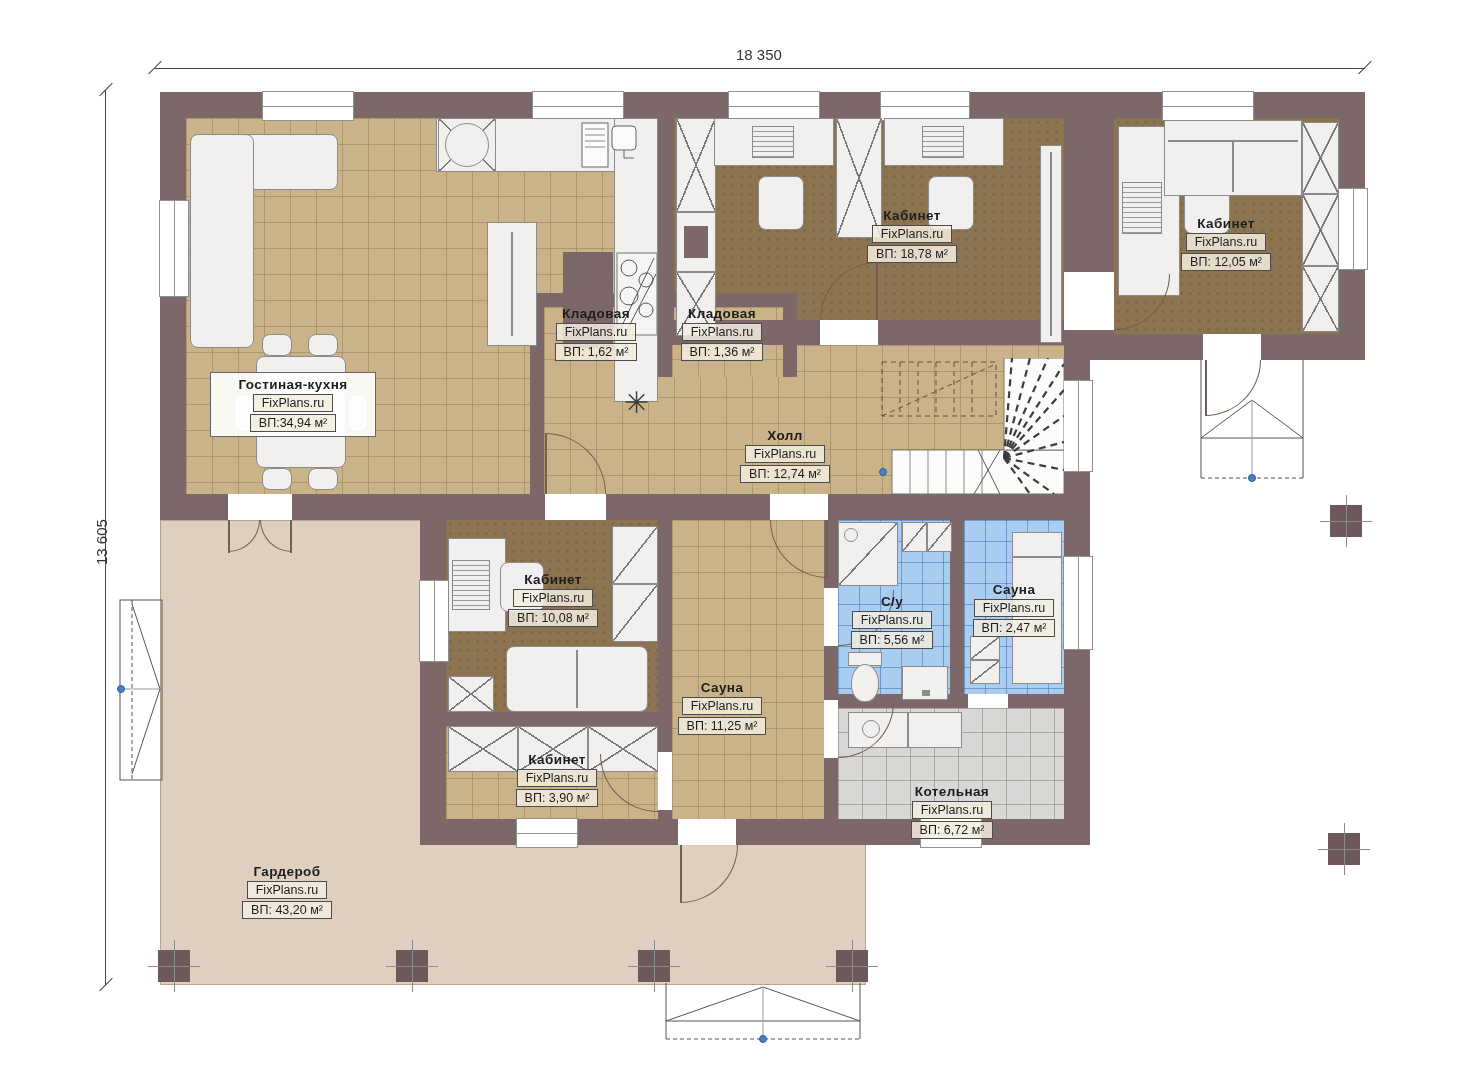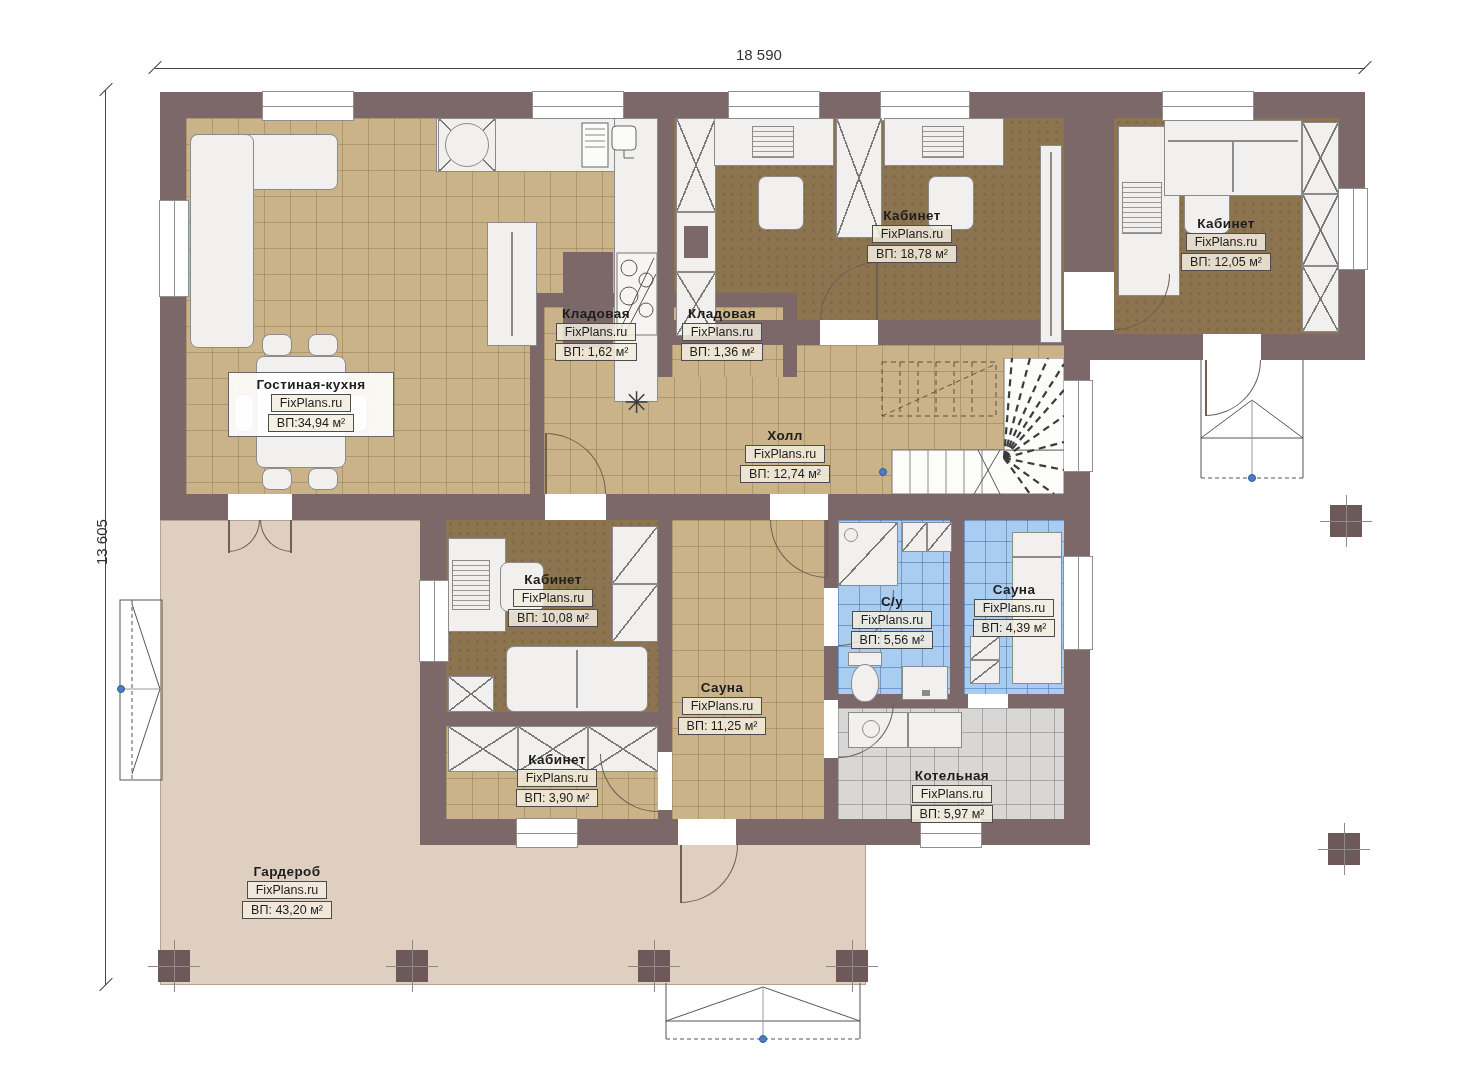--- a/index.html
+++ b/index.html
@@ -41,21 +41,21 @@
   .snow{position:absolute;color:#3c3c3c;font-size:30px;line-height:1;z-index:11}
 </style>
 </head>
 <body>
 
 <div class="plan">
 
   <div class="dimline" style="left:155px;top:68px;width:1210px"></div>
   <div class="tick" style="left:146px;top:67px"></div>
   <div class="tick" style="left:1356px;top:67px"></div>
-  <span class="dimtxt" style="left:736px;top:46px">18 590</span>
+  <span class="dimtxt" style="left:736px;top:46px">18 350</span>
 
   <div class="dimlinev" style="left:105px;top:90px;height:895px"></div>
   <div class="tick" style="left:97px;top:89px"></div>
   <div class="tick" style="left:97px;top:984px"></div>
   <span class="dimtxt" style="left:93px;top:565px;transform:rotate(-90deg);transform-origin:left top">13 605</span>
 
   <div class="floor terr" style="left:160px;top:520px;width:706px;height:465px"></div>
 
   <div class="floor tan" style="left:186px;top:118px;width:472px;height:376px"></div>
   <div class="floor brown" style="left:674px;top:118px;width:390px;height:202px"></div>
@@ -292,21 +292,21 @@
     <circle cx="5" cy="91" r="3.5" fill="#4a7fc4" stroke="#2d5c9e"></circle>
   </svg>
 
   <div class="col" style="left:158px;top:950px"></div>
   <div class="col" style="left:396px;top:950px"></div>
   <div class="col" style="left:638px;top:950px"></div>
   <div class="col" style="left:836px;top:950px"></div>
   <div class="col" style="left:1330px;top:505px"></div>
   <div class="col" style="left:1328px;top:833px"></div>
 
-  <div class="rlabel boxed" style="left:228px;top:372px;width:150px">
+  <div class="rlabel boxed" style="left:210px;top:372px;width:150px">
     <div class="rname">Гостиная-кухня</div>
     <div class="rbox">FixPlans.ru</div>
     <div class="rbox">ВП:34,94 м²</div>
   </div>
   <div class="rlabel" style="left:536px;top:306px;width:120px">
     <div class="rname">Кладовая</div>
     <div class="rbox">FixPlans.ru</div>
     <div class="rbox">ВП: 1,62 м²</div>
   </div>
   <div class="rlabel" style="left:662px;top:306px;width:120px">
@@ -335,36 +335,36 @@
     <div class="rbox">ВП: 10,08 м²</div>
   </div>
   <div class="rlabel" style="left:832px;top:594px;width:120px">
     <div class="rname">С/у</div>
     <div class="rbox">FixPlans.ru</div>
     <div class="rbox">ВП: 5,56 м²</div>
   </div>
   <div class="rlabel" style="left:954px;top:582px;width:120px">
     <div class="rname">Сауна</div>
     <div class="rbox">FixPlans.ru</div>
-    <div class="rbox">ВП: 4,39 м²</div>
+    <div class="rbox">ВП: 2,47 м²</div>
   </div>
   <div class="rlabel" style="left:657px;top:680px;width:130px">
     <div class="rname">Сауна</div>
     <div class="rbox">FixPlans.ru</div>
     <div class="rbox">ВП: 11,25 м²</div>
   </div>
   <div class="rlabel" style="left:492px;top:752px;width:130px">
     <div class="rname">Кабинет</div>
     <div class="rbox">FixPlans.ru</div>
     <div class="rbox">ВП: 3,90 м²</div>
   </div>
-  <div class="rlabel" style="left:887px;top:768px;width:130px">
+  <div class="rlabel" style="left:887px;top:784px;width:130px">
     <div class="rname">Котельная</div>
     <div class="rbox">FixPlans.ru</div>
-    <div class="rbox">ВП: 5,97 м²</div>
+    <div class="rbox">ВП: 6,72 м²</div>
   </div>
   <div class="rlabel" style="left:222px;top:864px;width:130px">
     <div class="rname">Гардероб</div>
     <div class="rbox">FixPlans.ru</div>
     <div class="rbox">ВП: 43,20 м²</div>
   </div>
 
 </div>
 
 </body></html>

